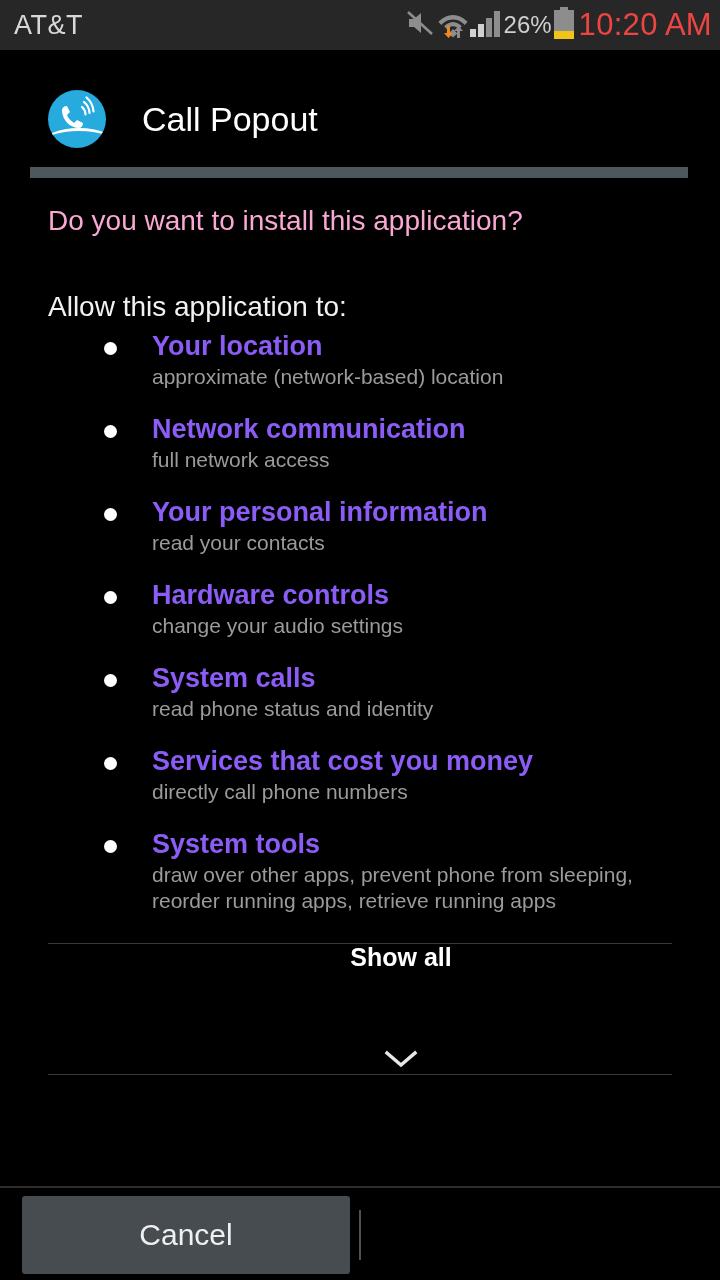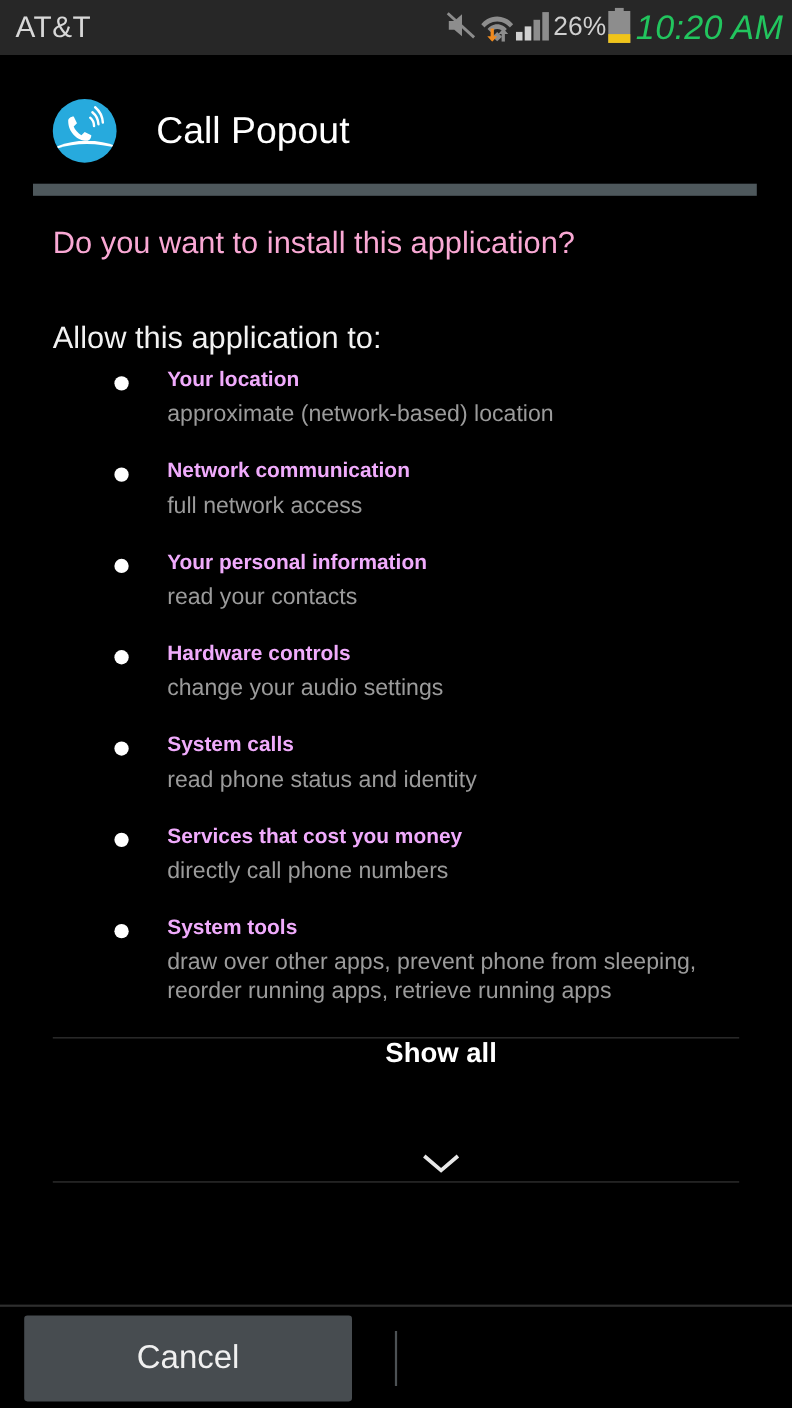--- a/index.html
+++ b/index.html
@@ -43,24 +43,23 @@
   }
   .sb-icon { display: block; }
   .battery-pct {
     font-size: 24px;
     color: #cfcfcf;
     margin-left: 2px;
     margin-right: 1px;
   }
   .clock {
     font-size: 31px;
-    color: #22c55e;
+    color: #ef4444;
     margin-left: 4px;
     letter-spacing: 0.3px;
-    font-style: italic;
   }
 
   
   .app-header {
     position: absolute;
     top: 90px;
     left: 48px;
     display: flex;
     align-items: center;
   }
@@ -134,23 +133,23 @@
   .perm-bullet {
     position: absolute;
     left: 104px;
     top: 12px;
     width: 13px;
     height: 13px;
     border-radius: 50%;
     background: #ffffff;
   }
   .perm-title {
-    font-size: 19px;
+    font-size: 27px;
     font-weight: bold;
-    color: #f0abfc;
+    color: #8b5cf6;
     line-height: 32px;
   }
   .perm-desc {
     font-size: 21px;
     color: #9b9b9b;
     line-height: 26px;
     margin-top: 2px;
   }
 
   
@@ -205,21 +204,21 @@
     border-radius: 3px;
     color: #f0f0f0;
     font-size: 30px;
     font-family: "Liberation Sans", sans-serif;
     display: flex;
     align-items: center;
     justify-content: center;
     cursor: pointer;
     padding: 0;
   }
-  .btn-cancel { left: 22px; width: 298px; }
+  .btn-cancel { left: 22px; width: 328px; }
   .btn-install { left: 368px; width: 330px; }
   .btn-separator {
     position: absolute;
     left: 359px;
     top: 22px;
     width: 2px;
     height: 50px;
     background: #4c5154;
   }
 </style>

